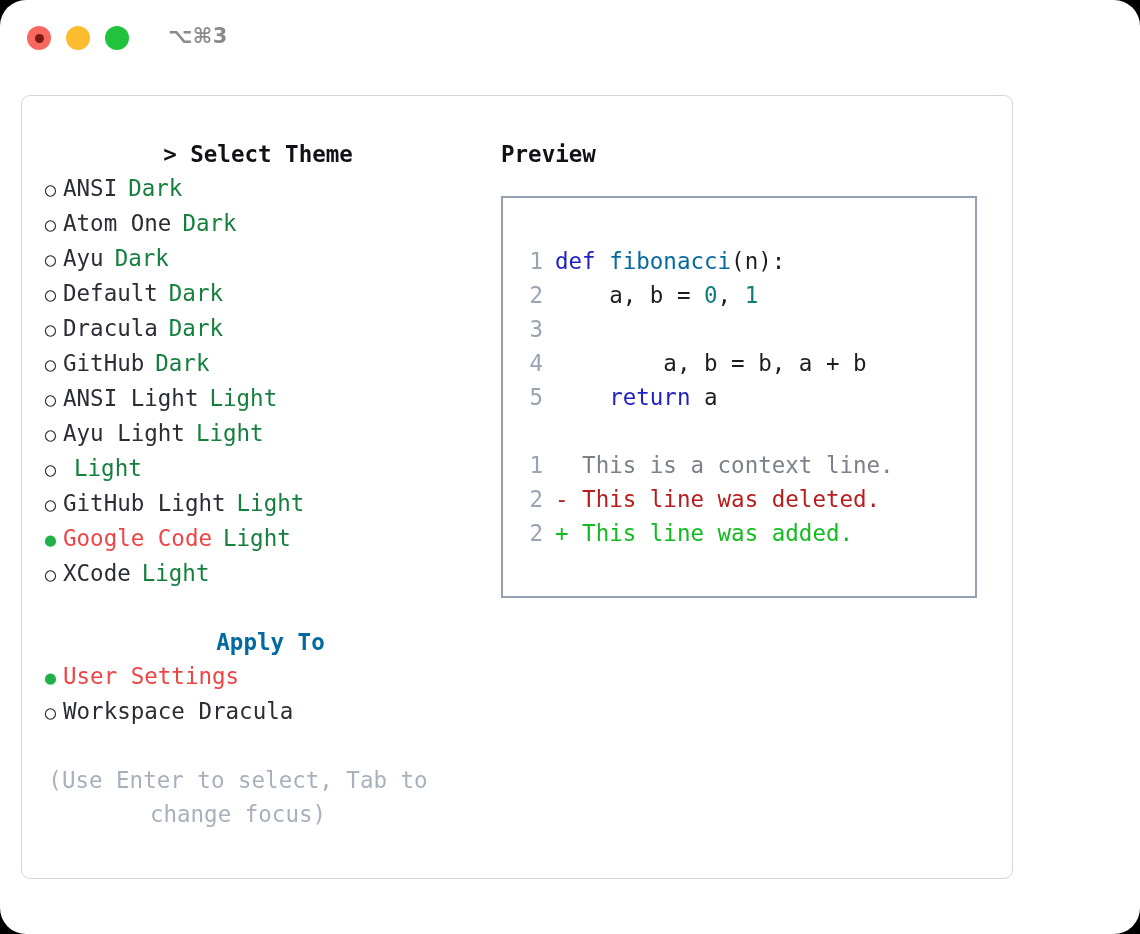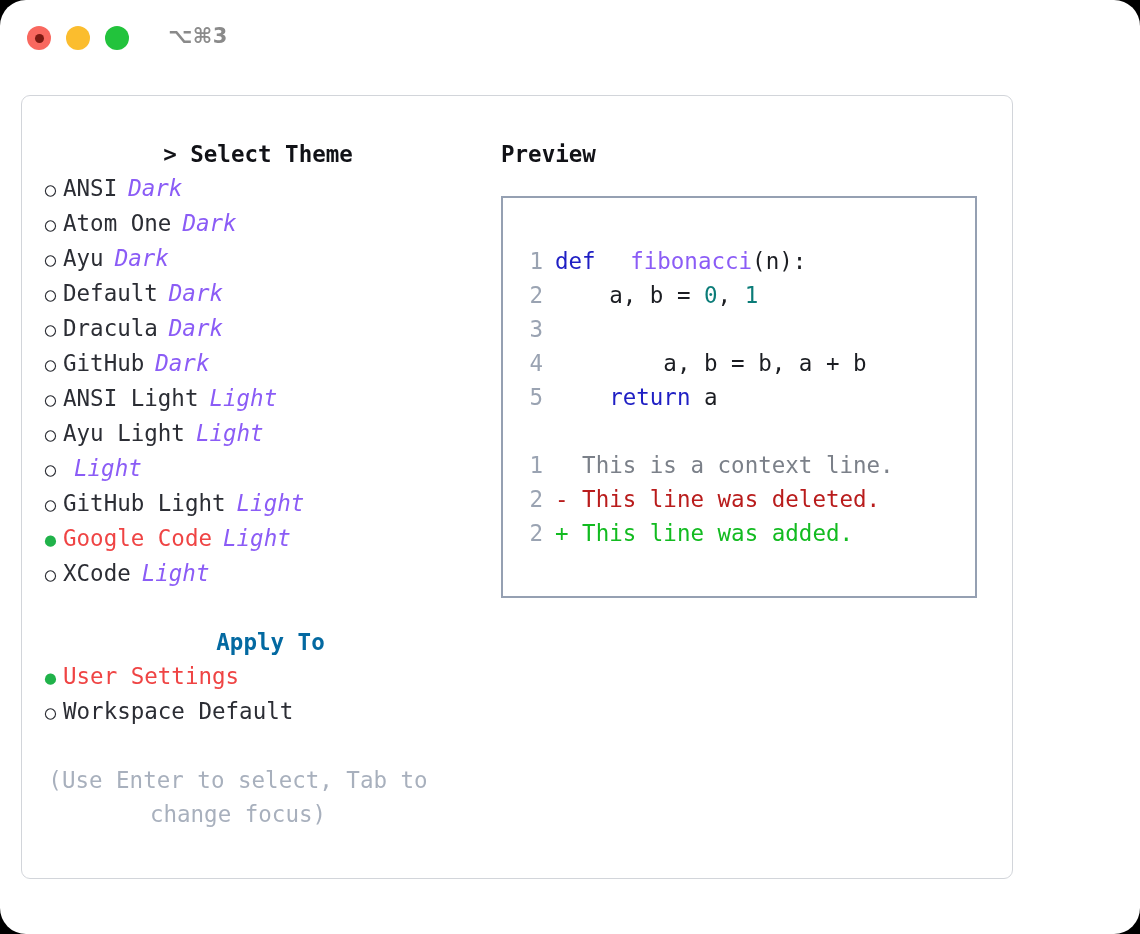--- a/index.html
+++ b/index.html
@@ -113,23 +113,22 @@
     display: inline-block;
     width: 25px;
     flex: 0 0 25px;
     font-size: 19px;
     color: #2b2d34;
   }
   .opt-marker.sel { color: #20b24a; }
   .opt-label { color: #2b2d34; }
   .opt-row.selected .opt-label { color: #ef4444; }
   .opt-tag {
-    color: #8b5cf6;
+    color: #15803d;
     margin-left: 11px;
-    font-style: italic;
   }
 
   .section-gap { height: 34px; }
 
   .subheader {
     font-size: 22.5px;
     font-weight: bold;
     color: #0369a1;
     line-height: 34px;
     padding-left: 25px;
@@ -180,21 +179,21 @@
     flex: 0 0 26px;
     text-align: right;
     color: #9aa3b2;
     margin-right: 12px;
   }
   .code-text { white-space: pre; }
 
   .blank-line { height: 34px; }
 
   .kw      { color: #1f1fc4; }
-  .fn      { color: #8b5cf6; margin-left: 21px; }
+  .fn      { color: #0369a1; }
   .num     { color: #0b7c78; }
   .plain   { color: #1b1d22; }
   .ctx     { color: #7b8089; }
   .del     { color: #b91c1c; }
   .add     { color: #12bb20; }
 </style>
 </head>
 <body>
 
 <div class="window">
@@ -225,21 +224,21 @@
           <div class="opt-row"><span class="opt-marker">○</span><span class="opt-label">GitHub Light</span><span class="opt-tag">Light</span></div>
           <div class="opt-row selected"><span class="opt-marker sel">●</span><span class="opt-label">Google Code</span><span class="opt-tag">Light</span></div>
           <div class="opt-row"><span class="opt-marker">○</span><span class="opt-label">XCode</span><span class="opt-tag">Light</span></div>
         </div>
 
       <div class="section-gap"></div>
 
       <div class="subheader">Apply To</div>
       <div id="apply-list">
           <div class="opt-row selected"><span class="opt-marker sel">●</span><span class="opt-label">User Settings</span></div>
-          <div class="opt-row"><span class="opt-marker">○</span><span class="opt-label">Workspace Default</span></div>
+          <div class="opt-row"><span class="opt-marker">○</span><span class="opt-label">Workspace Dracula</span></div>
         </div>
 
       <div class="hint">(Use Enter to select, Tab to change focus)</div>
     </div>
 
     <div class="right-col">
       <div class="preview-header">Preview</div>
       <div class="code-box">
         <div id="code-block">
             <div class="code-line"><span class="ln">1</span><span class="code-text"><span class="kw">def </span><span class="fn">fibonacci</span><span class="plain">(n):</span></span></div>

